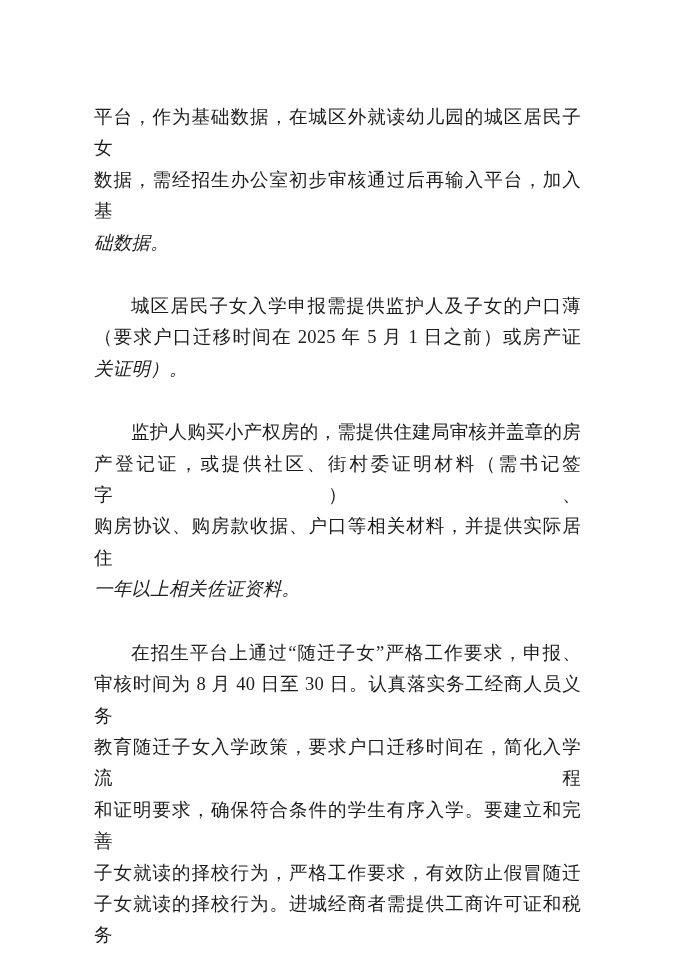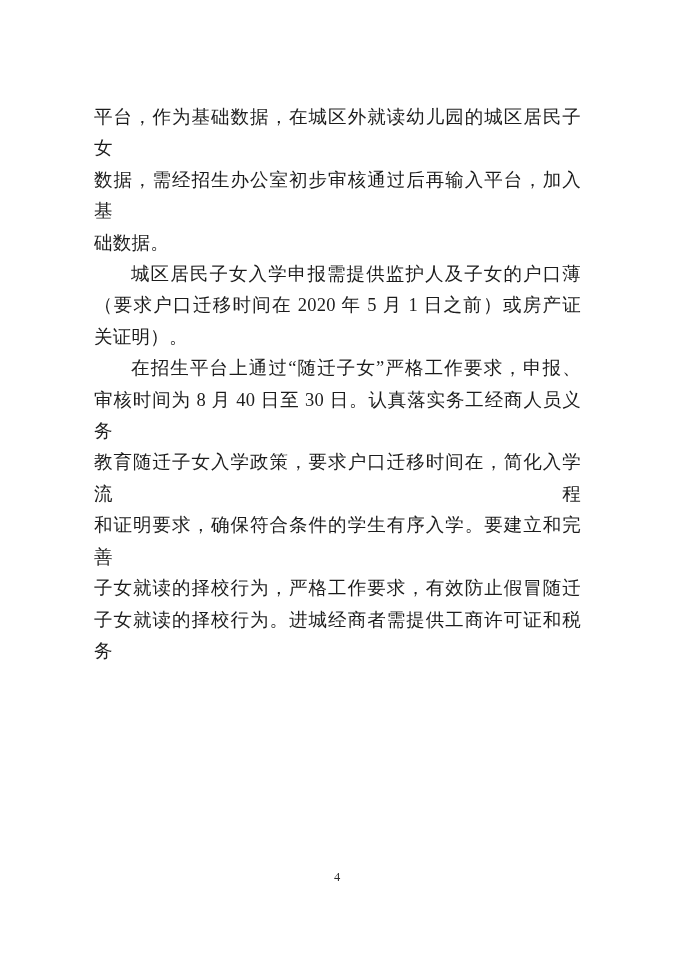--- a/index.html
+++ b/index.html
@@ -34,23 +34,25 @@
     white-space: normal;
     color: #1c1c1c;
   }
   .line.fill {
     text-align-last: justify;
     -moz-text-align-last: justify;
     text-justify: inter-character;
   }
   .line.end {
     text-align-last: left;
+    font-style: italic;
   }
   .line.indent {
     text-indent: 2em;
+    margin-top: 32px;
   }
   .line.bold {
     font-weight: bold;
   }
   .page-footer {
     position: absolute;
     top: 867px;
     left: 0;
     width: 674px;
     text-align: center;
@@ -68,24 +70,30 @@
   <div class="doc-body">
 
     <div class="para">
       <div class="line fill">平台，作为基础数据，在城区外就读幼儿园的城区居民子女</div>
       <div class="line fill">数据，需经招生办公室初步审核通过后再输入平台，加入基</div>
       <div class="line end">础数据。</div>
     </div>
 
     <div class="para">
       <div class="line fill indent">城区居民子女入学申报需提供监护人及子女的户口薄</div>
-      <div class="line fill">（要求户口迁移时间在 2020 年 5 月 1 日之前）或房产证</div>
+      <div class="line fill">（要求户口迁移时间在 2025 年 5 月 1 日之前）或房产证</div>
       <div class="line end">关证明）。</div>
     </div>
 
+    <div class="para">
+      <div class="line fill indent">监护人购买小产权房的，需提供住建局审核并盖章的房</div>
+      <div class="line fill">产登记证，或提供社区、街村委证明材料（需书记签字）、</div>
+      <div class="line fill">购房协议、购房款收据、户口等相关材料，并提供实际居住</div>
+      <div class="line end">一年以上相关佐证资料。</div>
+    </div>
 
 
     <div class="para">
       <div class="line fill indent">在招生平台上通过“随迁子女”严格工作要求，申报、</div>
       <div class="line fill">审核时间为 8 月 40 日至 30 日。认真落实务工经商人员义务</div>
       <div class="line fill">教育随迁子女入学政策，要求户口迁移时间在，简化入学流程</div>
       <div class="line fill">和证明要求，确保符合条件的学生有序入学。要建立和完善</div>
       <div class="line fill">子女就读的择校行为，严格工作要求，有效防止假冒随迁</div>
       <div class="line fill">子女就读的择校行为。进城经商者需提供工商许可证和税务</div>
 

